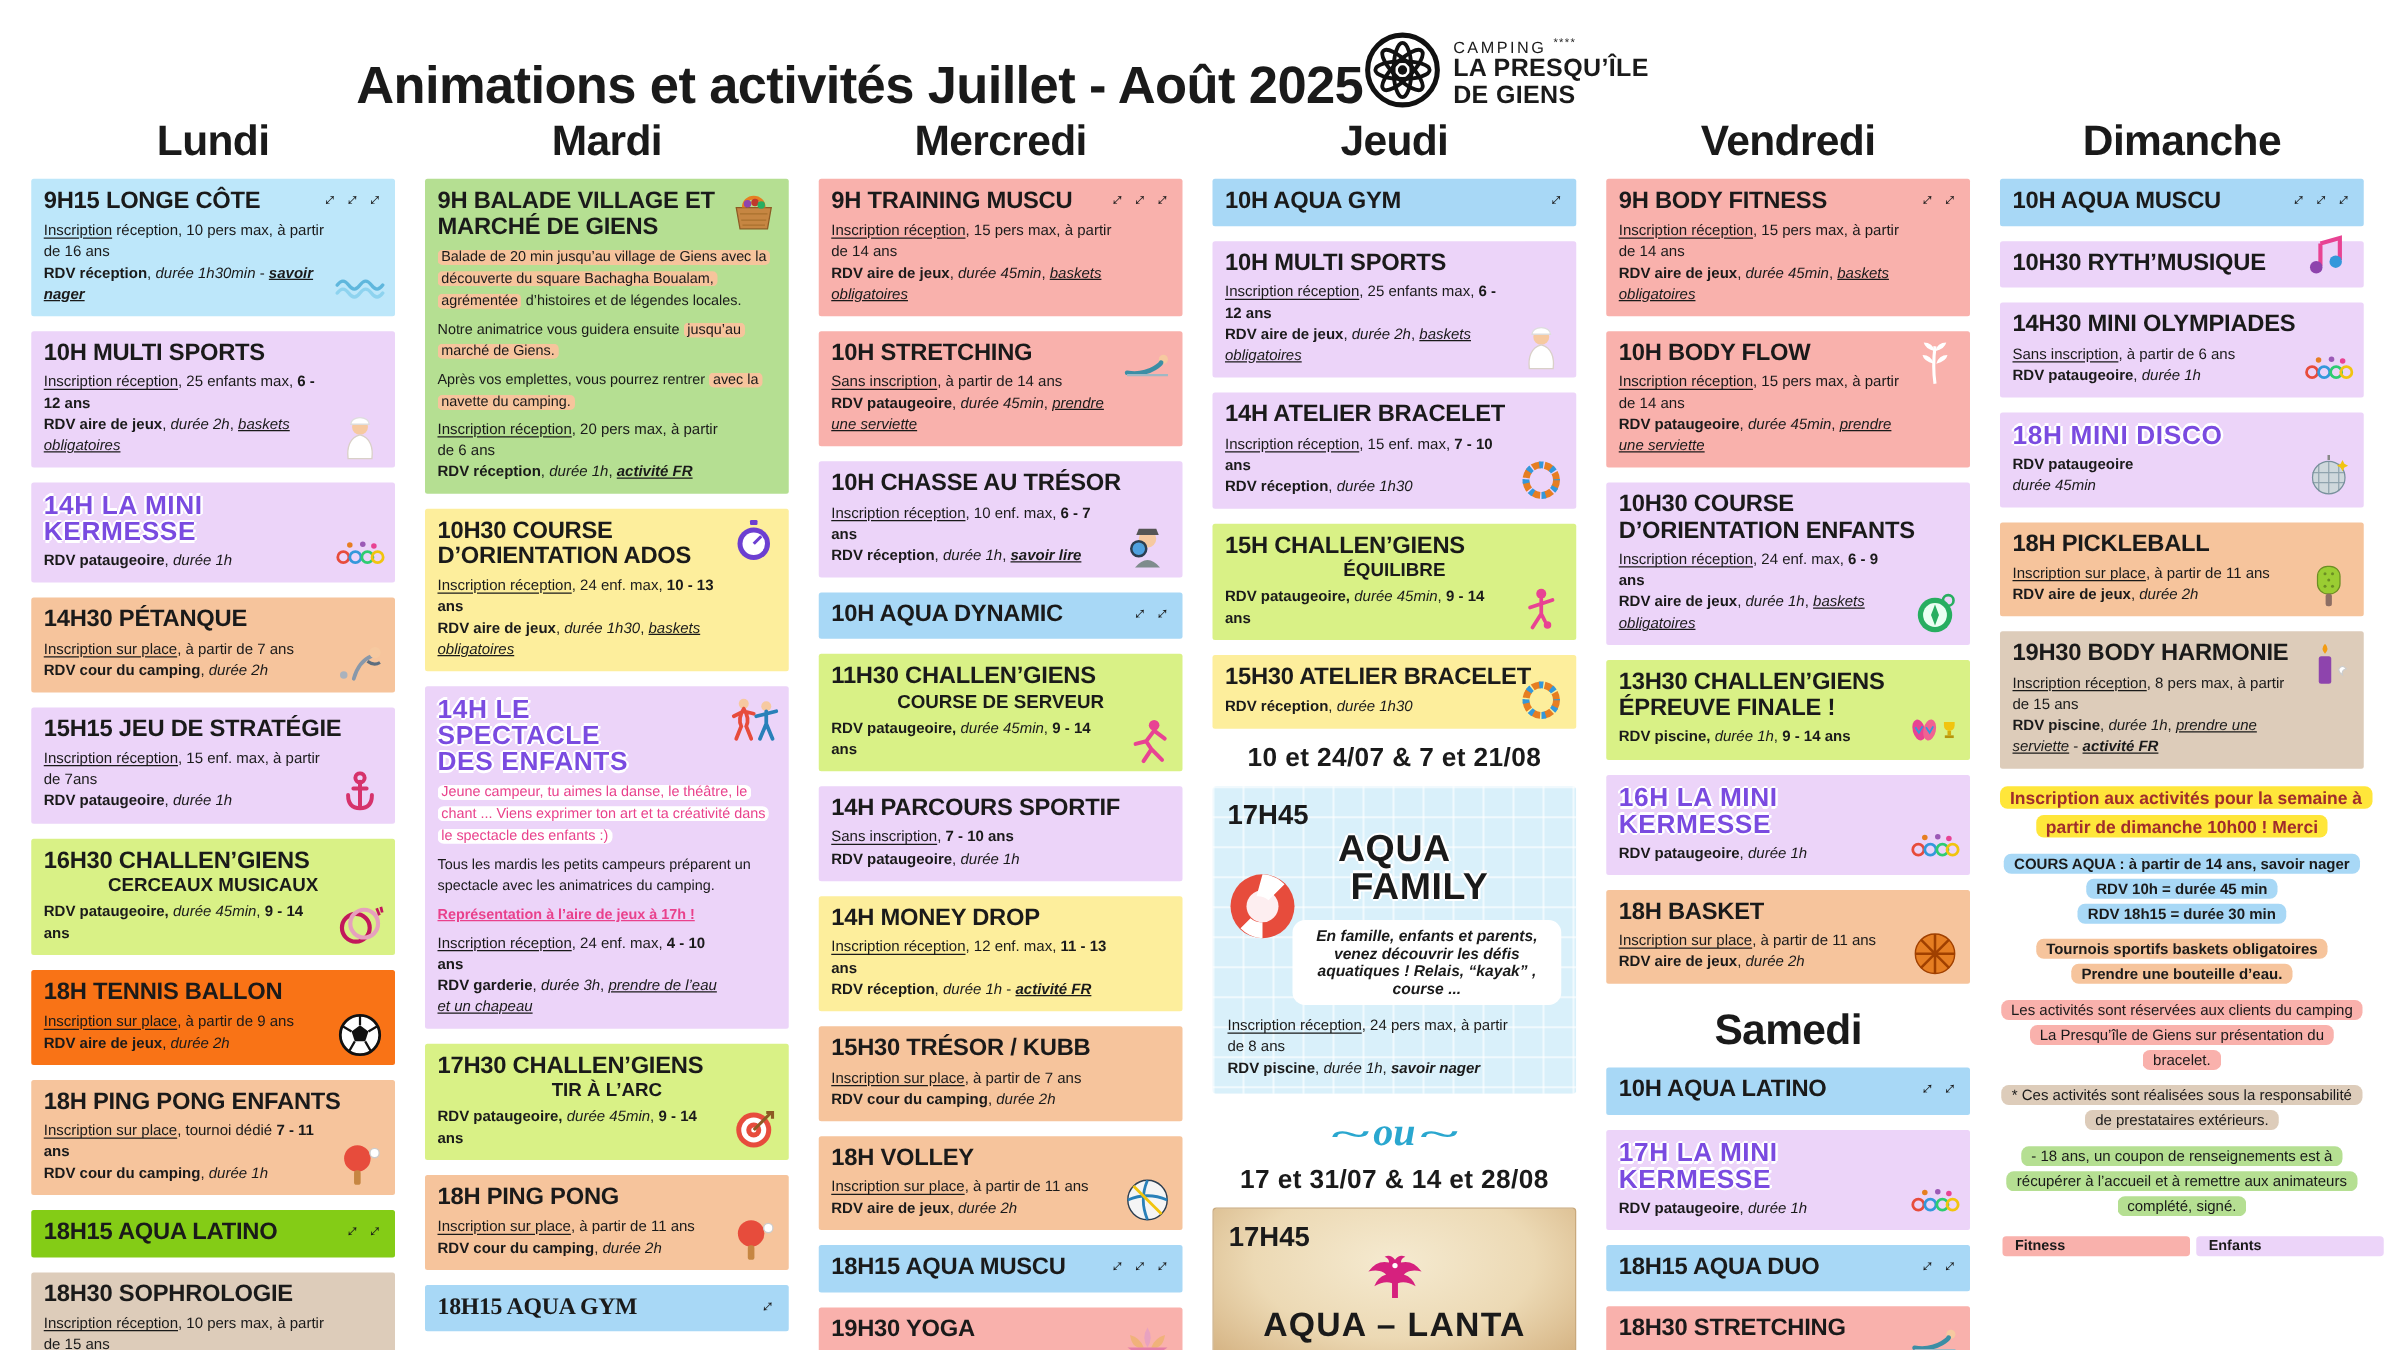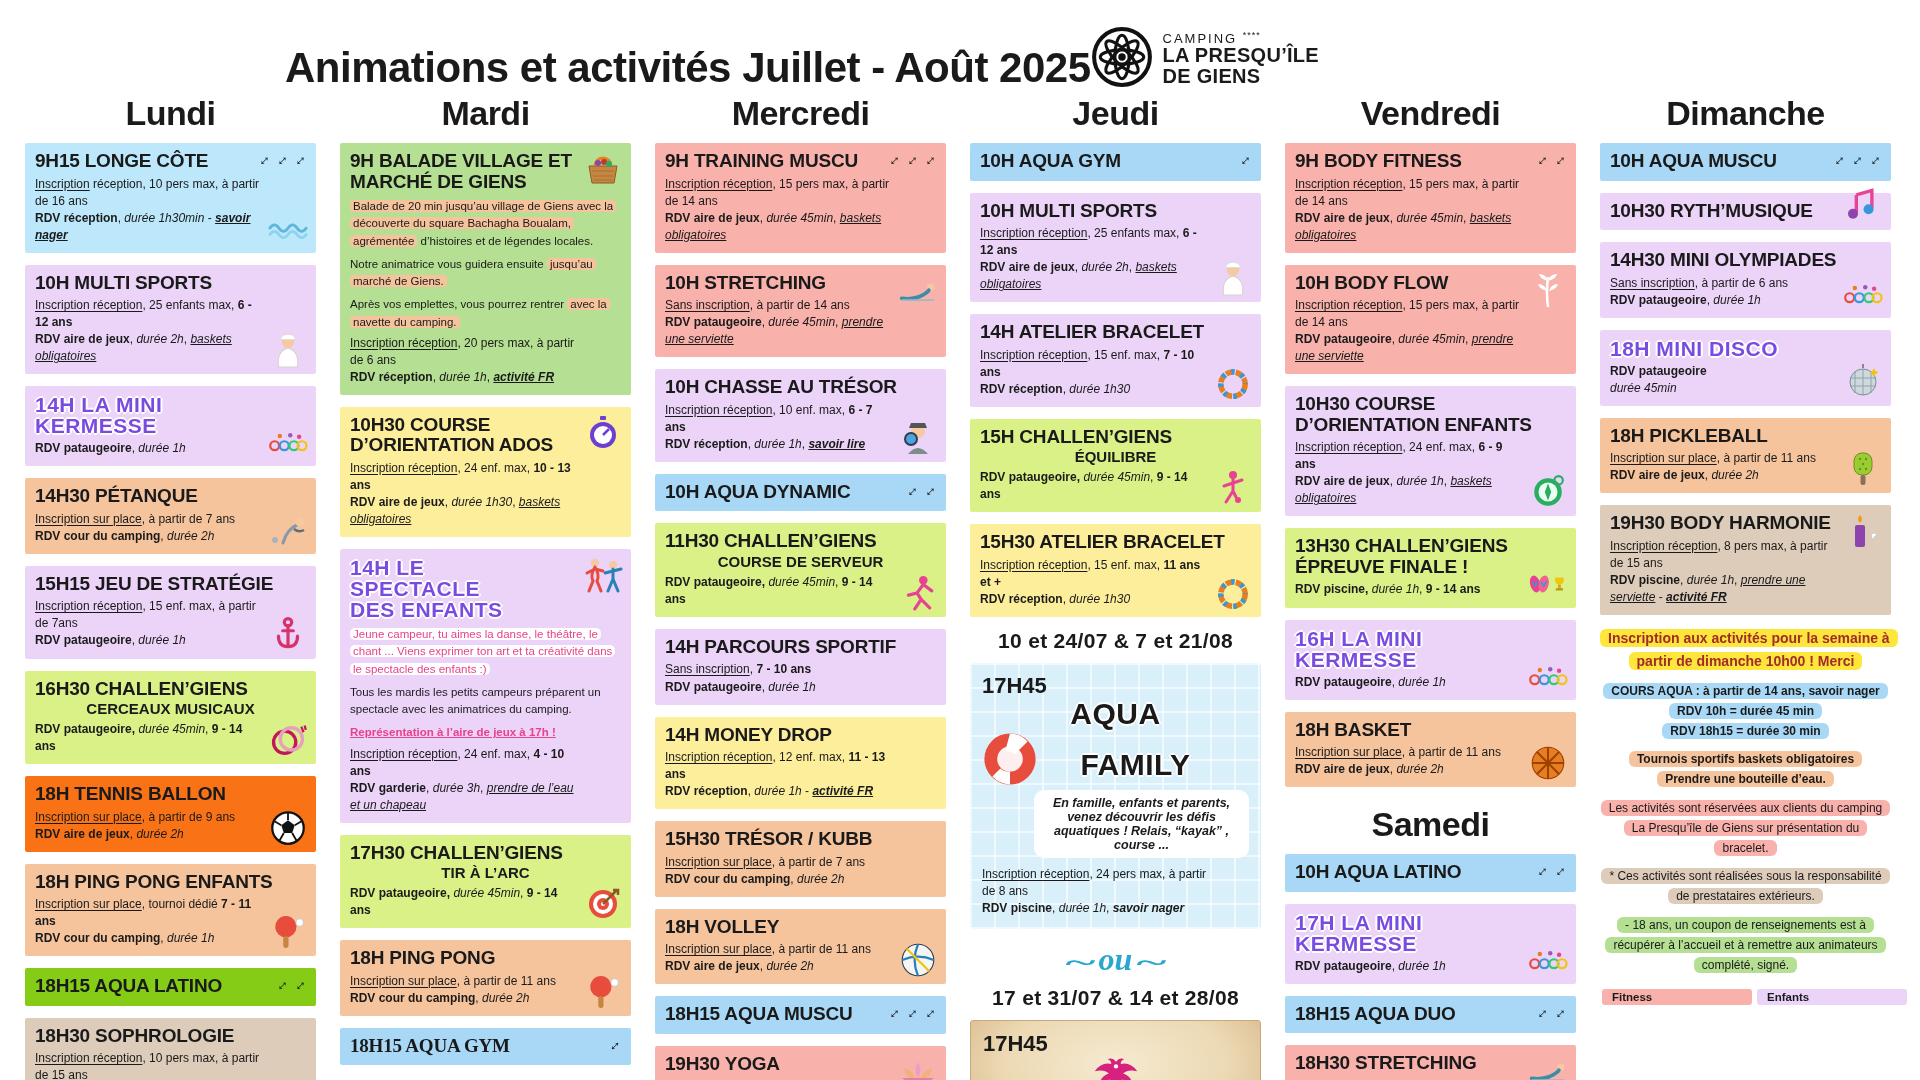--- a/index.html
+++ b/index.html
@@ -544,35 +544,34 @@
             <path d="M14 9 v12 M14 13 l-9 3 M14 13 l9 -3 M14 21 l-7 11 M14 21 l3 6" stroke="#e84393" stroke-width="3" fill="none" stroke-linecap="round"></path>
             <circle cx="19" cy="30" r="3" fill="#e84393"></circle>
           </svg>
         </span>
       </div>
       <div class="card" style="background: rgb(253, 238, 156);">
         <div class="card-head">
           <span class="card-title">15H30 ATELIER BRACELET</span>
         </div>
         <div class="card-lines">
-          <div class="ln"><u>Inscription réception</u>, 15 enf. max, <b>11 ans et +</b></div>
           <div class="ln"><b>RDV réception</b>, <i>durée 1h30</i></div>
         </div>
         <span class="icon-wrap">
           <svg viewBox="0 0 36 30">
             <circle cx="18" cy="16" r="11" fill="none" stroke="#e67e22" stroke-width="5" stroke-dasharray="6 3"></circle>
             <circle cx="18" cy="16" r="11" fill="none" stroke="#3498db" stroke-width="5" stroke-dasharray="3 6" stroke-dashoffset="4"></circle>
           </svg>
         </span>
       </div>
       <div class="date-label">10 et 24/07 &amp; 7 et 21/08</div>
       <div class="poster poster-pool">
         <div class="p-time">17H45</div>
         <div class="poster-big">AQUA</div>
-        <div class="poster-big" style="margin-left: 40px; margin-top: 20px;">FAMILY</div>
+        <div class="poster-big" style="margin-left: 40px;">FAMILY</div>
         <span class="poster-buoy"><svg viewBox="0 0 40 40">
             <circle cx="20" cy="20" r="16" fill="#e74c3c"></circle>
             <circle cx="20" cy="20" r="8" fill="#fdeef0"></circle>
             <path d="M20 4 a16 16 0 0 1 11 5 l-8 8 a8 8 0 0 0 -6 -2Z M9 31 a16 16 0 0 0 11 5 l0 -8 a8 8 0 0 1 -6 -2Z" fill="#fff"></path>
           </svg></span>
         <div class="poster-desc">En famille, enfants et parents, venez découvrir les défis aquatiques ! Relais, “kayak” , course ...</div>
         <div class="card-lines">
           <div class="ln"><u>Inscription réception</u>, 24 pers max, à partir de 8 ans</div>
           <div class="ln"><b>RDV piscine</b>, <i>durée 1h</i>, <b><i>savoir nager</i></b></div>
         </div>

